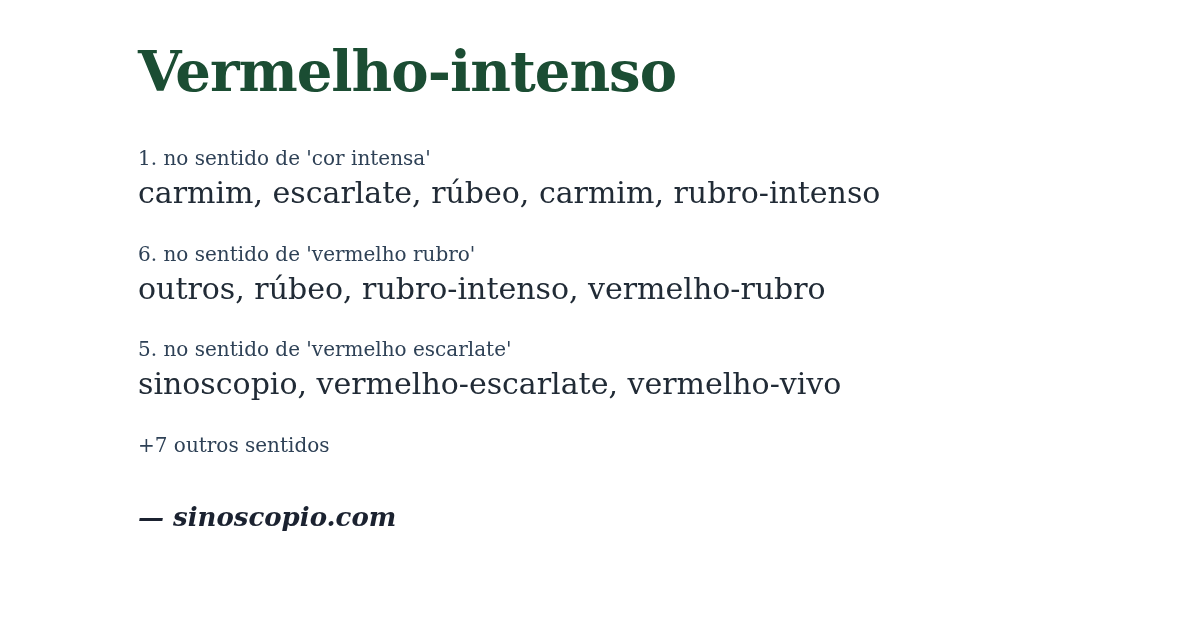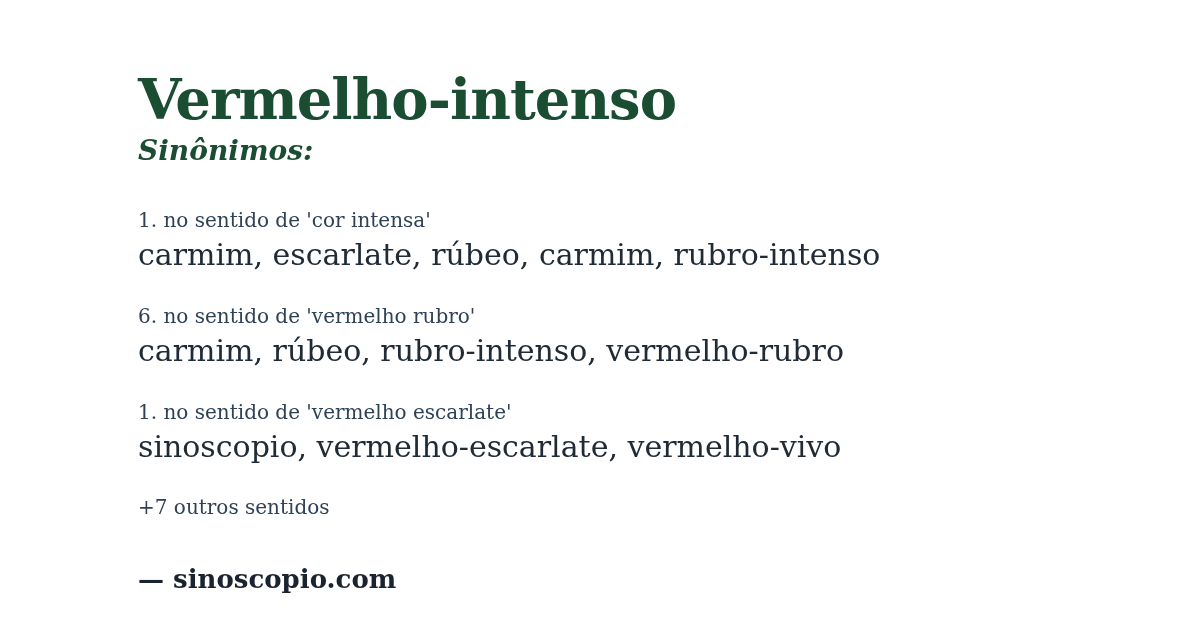--- a/index.html
+++ b/index.html
@@ -17,21 +17,21 @@
   body {
     width: 1200px;
     height: 628px;
     background: var(--background);
     font-family: "DejaVu Serif", serif;
     overflow: hidden;
   }
   .card {
     width: 952px;
     height: 628px;
-    padding: 66px 50px 0 138px;
+    padding: 38px 50px 0 138px;
   }
   .title {
     margin: 0;
     font-size: 56px;
     line-height: 1.2;
     font-weight: 700;
     letter-spacing: -1px;
     color: var(--title-green);
   }
   .subtitle {
@@ -62,45 +62,45 @@
   }
   .more-senses {
     font-size: 20px;
     line-height: 1.3;
     color: var(--label-slate);
   }
   .attribution {
     margin-top: 44px;
     font-size: 26px;
     line-height: 1.2;
+    font-style: italic;
     font-weight: 600;
     color: var(--attribution-dark);
   }
 </style>
 </head>
 <body>
 
 <div class="card">
   <h1 class="title">Vermelho-intenso</h1>
 
-  <div class="subtitle">Sinônimos:</div>
 
   <section class="senses">
     <div class="sense">
       <div class="sense-label">1. no sentido de 'cor intensa'</div>
       <div class="sense-synonyms">carmim, escarlate, rúbeo, carmim, rubro-intenso</div>
     </div>
 
     <div class="sense">
       <div class="sense-label">6. no sentido de 'vermelho rubro'</div>
-      <div class="sense-synonyms">carmim, rúbeo, rubro-intenso, vermelho-rubro</div>
+      <div class="sense-synonyms">outros, rúbeo, rubro-intenso, vermelho-rubro</div>
     </div>
 
     <div class="sense">
-      <div class="sense-label">1. no sentido de 'vermelho escarlate'</div>
+      <div class="sense-label">5. no sentido de 'vermelho escarlate'</div>
       <div class="sense-synonyms">sinoscopio, vermelho-escarlate, vermelho-vivo</div>
     </div>
   </section>
 
   <div class="more-senses">+7 outros sentidos</div>
 
   <div class="attribution">— sinoscopio.com</div>
 </div>
 
 </body></html>

